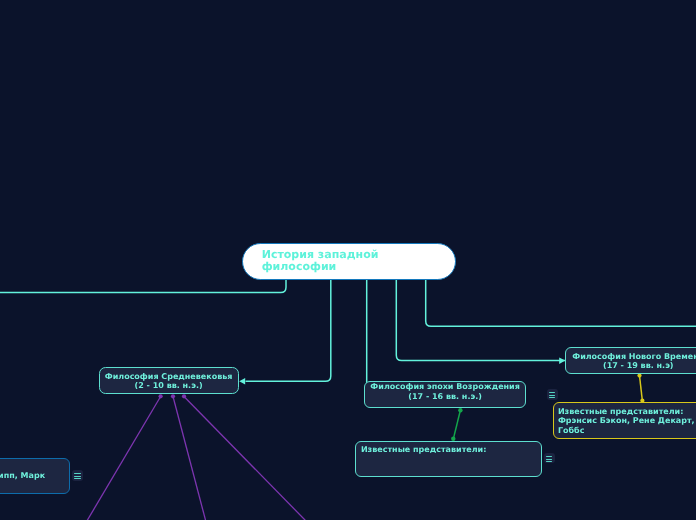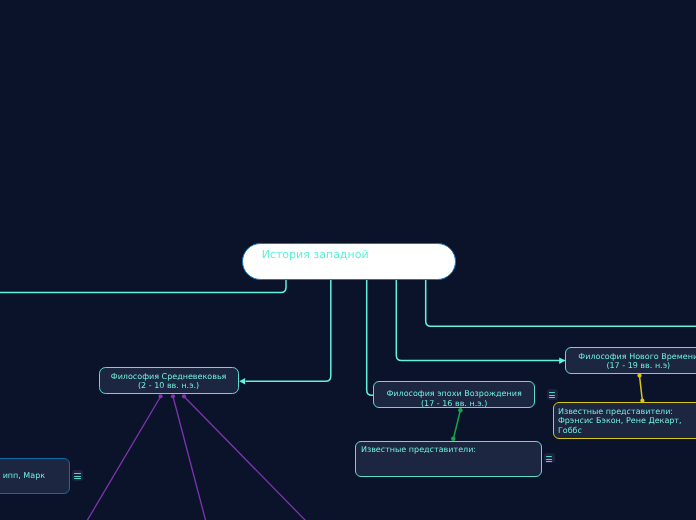--- a/index.html
+++ b/index.html
@@ -4,21 +4,21 @@
 <title>mindmap</title>
 <style>
   html,body{margin:0;padding:0;}
   body{width:696px;height:520px;overflow:hidden;background:#0b132b;
        font-family:"DejaVu Sans",sans-serif;-webkit-font-smoothing:antialiased;
        text-rendering:geometricPrecision;}
   #canvas{position:relative;width:696px;height:520px;overflow:hidden;background:#0b132b;}
   svg.links{position:absolute;left:0;top:0;width:696px;height:520px;}
   .node{position:absolute;box-sizing:border-box;border-radius:6px;
         background:#1d2641;border:1.8px solid #5ddfcf;
-        color:#6ff0dc;font-weight:normal;font-size:8px;line-height:9.35px;
+        color:#6ff0dc;font-weight:bold;font-size:8px;line-height:9.35px;
         white-space:nowrap;z-index:5;}
   .node.ctr{text-align:center;}
   .central{background:#ffffff;border:1.6px solid #1479bd;border-radius:18.5px;
            color:#5ef2da;font-size:11px;line-height:12.4px;text-align:left;}
   .ynode{border-color:#d8c71a;}
   .bnode{border-color:#0d6cab;}
   .burger{position:absolute;width:10.8px;height:10.4px;border-radius:3px;
           background:#1b2340;z-index:6;}
   .burger i{position:absolute;left:2px;width:6.4px;height:1.4px;
             background:#55d5c5;display:block;border-radius:0.7px;}
@@ -63,28 +63,29 @@
     <path d="M639.5,375.6 L642.4,401"></path>
   </g>
   <g fill="#d8c71a">
     <circle cx="639.5" cy="375.6" r="2.1"></circle>
     <circle cx="642.4" cy="400.7" r="2.1"></circle>
   </g>
 </svg>
 
 <div class="node central" style="left:242px;top:242.8px;width:213.5px;height:37.2px;padding:5.2px 0 0 18.7px;">
       <div>История западной</div>
+      <div>философии</div>
     </div>
 
 <div class="node ctr" style="left:98.6px;top:367px;width:140px;height:27.4px;padding-top:3.6px;border-radius:6.5px;">
       <div>Философия Средневековья</div>
       <div>(2 - 10 вв. н.э.)</div>
     </div>
 
-<div class="node ctr" style="left:373px;top:381.2px;width:162.2px;height:26.4px;padding-top:7px;">
+<div class="node ctr" style="left:364px;top:381.2px;width:162.2px;height:26.4px;padding-top:0;">
       <div>Философия эпохи Возрождения</div>
       <div>(17 - 16 вв. н.э.)</div>
     </div>
 <div class="burger" style="left:547px;top:389.4px;">
       <i style="top:2.6px"></i>
       <i style="top:5.6px"></i>
       <i style="top:7.6px"></i>
     </div>
 
 <div class="node" style="left:354.5px;top:441px;width:187.8px;height:35.6px;padding:3.4px 0 0 5.4px;">

